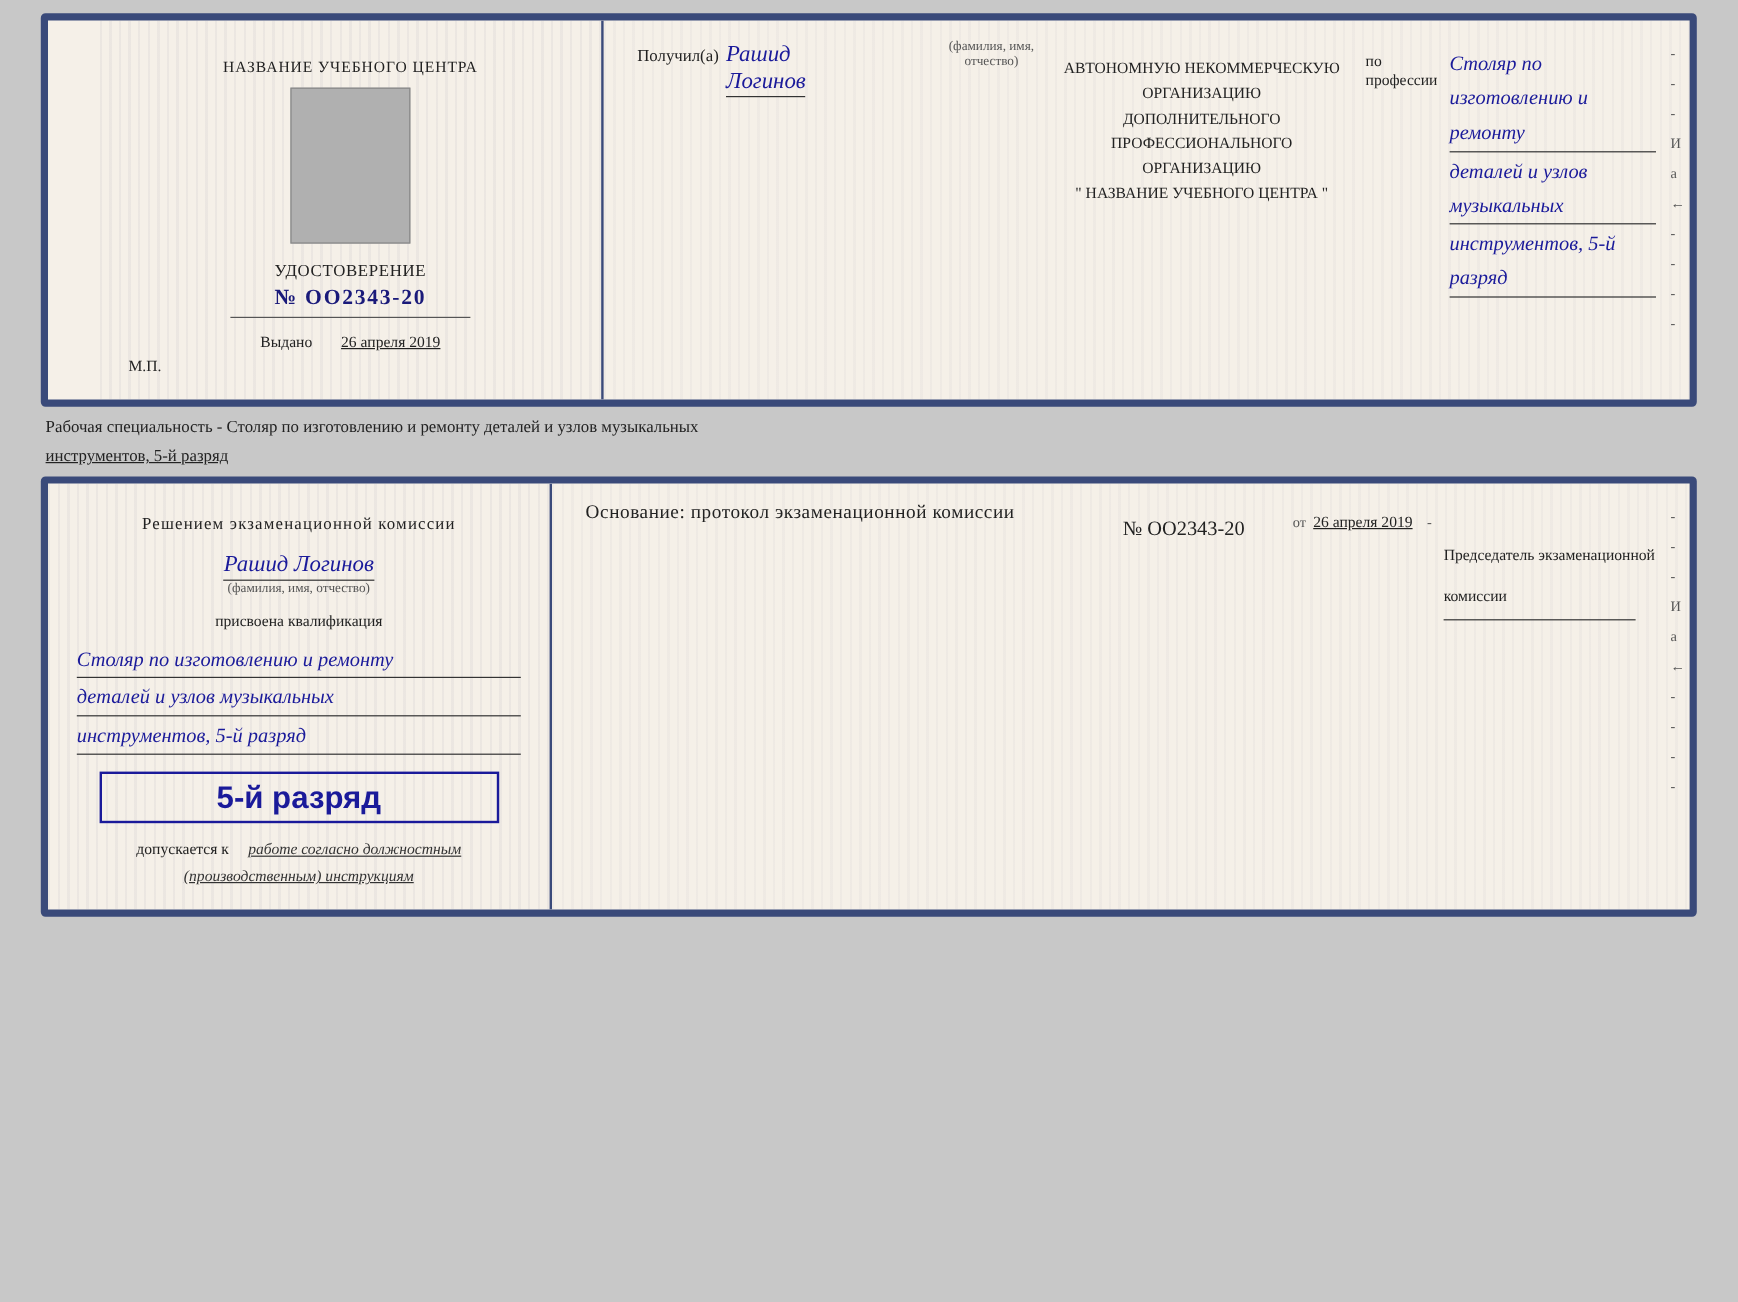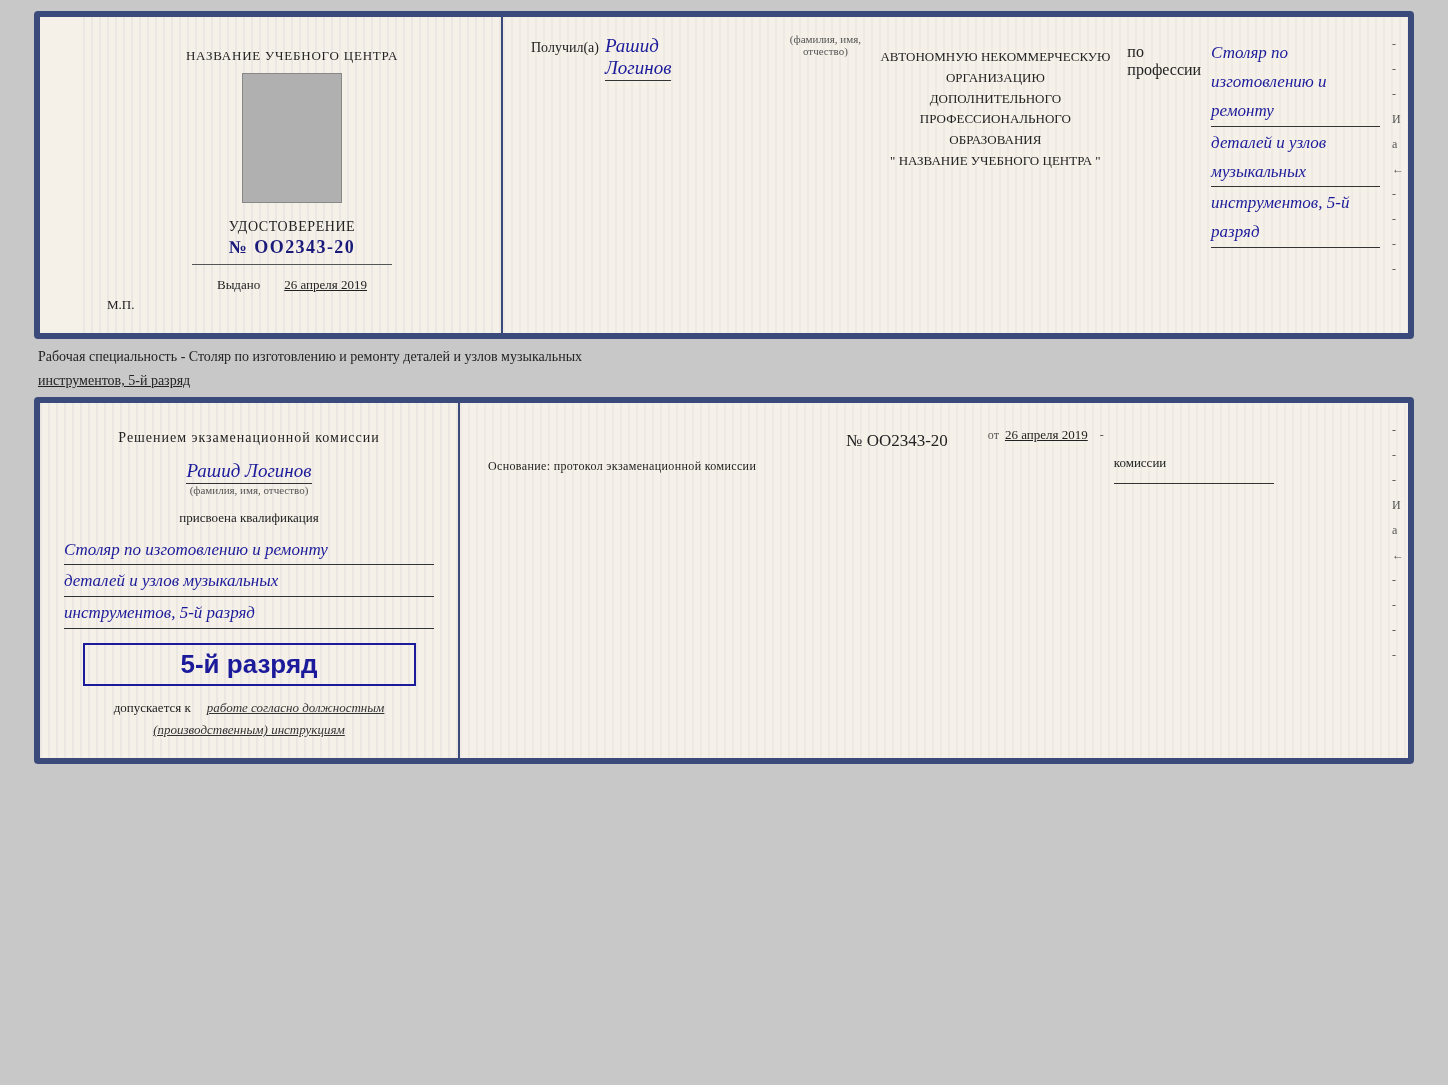--- a/index.html
+++ b/index.html
@@ -104,21 +104,21 @@
 
     .org-block {
       font-size: 13px;
       color: #222;
       text-align: center;
       line-height: 1.6;
       margin-top: 4px;
     }
 
     .profession-label {
-      font-size: 16px;
+      font-size: 13px;
       color: #222;
       margin-top: 8px;
     }
 
     .handwritten {
       font-family: 'Georgia', serif;
       font-style: italic;
       font-size: 17px;
       color: #1a1a9a;
       border-bottom: 1px solid #333;
@@ -151,24 +151,23 @@
     }
     .highlight-text {
       font-size: 26px;
       font-weight: bold;
       color: #1a1a9a;
       font-family: Arial, sans-serif;
     }
 
     
     .basis-line {
-      font-size: 12px;
+      font-size: 16px;
       color: #222;
       letter-spacing: 0.03em;
-      margin-top: 40px;
     }
     .protocol-number {
       font-size: 17px;
       color: #222;
       text-align: center;
       font-weight: normal;
       margin-top: 8px;
     }
     .chairman-label {
       font-size: 13px;
@@ -214,21 +213,21 @@
     <div style="display:flex;align-items:baseline;gap:6px;margin-bottom:2px;">
       <span style="font-size:14px;color:#222;">Получил(а)</span>
       <span style="font-family:'Georgia',serif;font-style:italic;font-size:19px;color:#1a1a9a;border-bottom:1px solid #333;padding-bottom:1px;">Рашид Логинов</span>
       <span style="flex:1;border-bottom:1px solid #333;"></span>
     </div>
     <div style="font-size:11px;color:#555;text-align:center;margin-top:-2px;margin-left:100px;">(фамилия, имя, отчество)</div>
 
 
     <div class="org-block" style="margin-top:12px;">
       <div>АВТОНОМНУЮ НЕКОММЕРЧЕСКУЮ ОРГАНИЗАЦИЮ</div>
-      <div>ДОПОЛНИТЕЛЬНОГО ПРОФЕССИОНАЛЬНОГО ОБРАЗОВАНИЯ</div>
+      <div>ДОПОЛНИТЕЛЬНОГО ПРОФЕССИОНАЛЬНОГО ОРГАНИЗАЦИЮ</div>
       <div>"    НАЗВАНИЕ УЧЕБНОГО ЦЕНТРА    "</div>
     </div>
 
     <div class="profession-label">по профессии</div>
     <div style="display:flex;flex-direction:column;gap:2px;margin-top:4px;">
       <span class="handwritten">Столяр по изготовлению и ремонту</span>
       <span class="handwritten">деталей и узлов музыкальных</span>
       <span class="handwritten">инструментов, 5-й разряд</span>
     </div>
   </div>
@@ -291,20 +290,21 @@
     <div class="protocol-number" style="margin-left:80px;margin-top:12px;">№  OO2343-20</div>
 
     <div style="display:flex;align-items:baseline;gap:6px;margin-top:8px;margin-left:30px;">
       <span style="font-size:12px;color:#555;">от</span>
       <span style="font-size:13px;color:#222;text-decoration:underline;">26 апреля 2019</span>
       <span style="flex:1;border-bottom:1px solid #555;"></span>
       <span style="font-size:12px;color:#555;">-</span>
     </div>
 
     <div style="margin-top:20px;">
+      <div class="chairman-label">Председатель экзаменационной</div>
       <div class="chairman-label">комиссии</div>
       <span class="sign-line"></span>
     </div>
 
   </div>
 
   <div style="position:absolute;right:4px;top:20px;display:flex;flex-direction:column;gap:10px;">
     <span style="font-size:12px;color:#555;">-</span>
     <span style="font-size:12px;color:#555;">-</span>
     <span style="font-size:12px;color:#555;">-</span>

